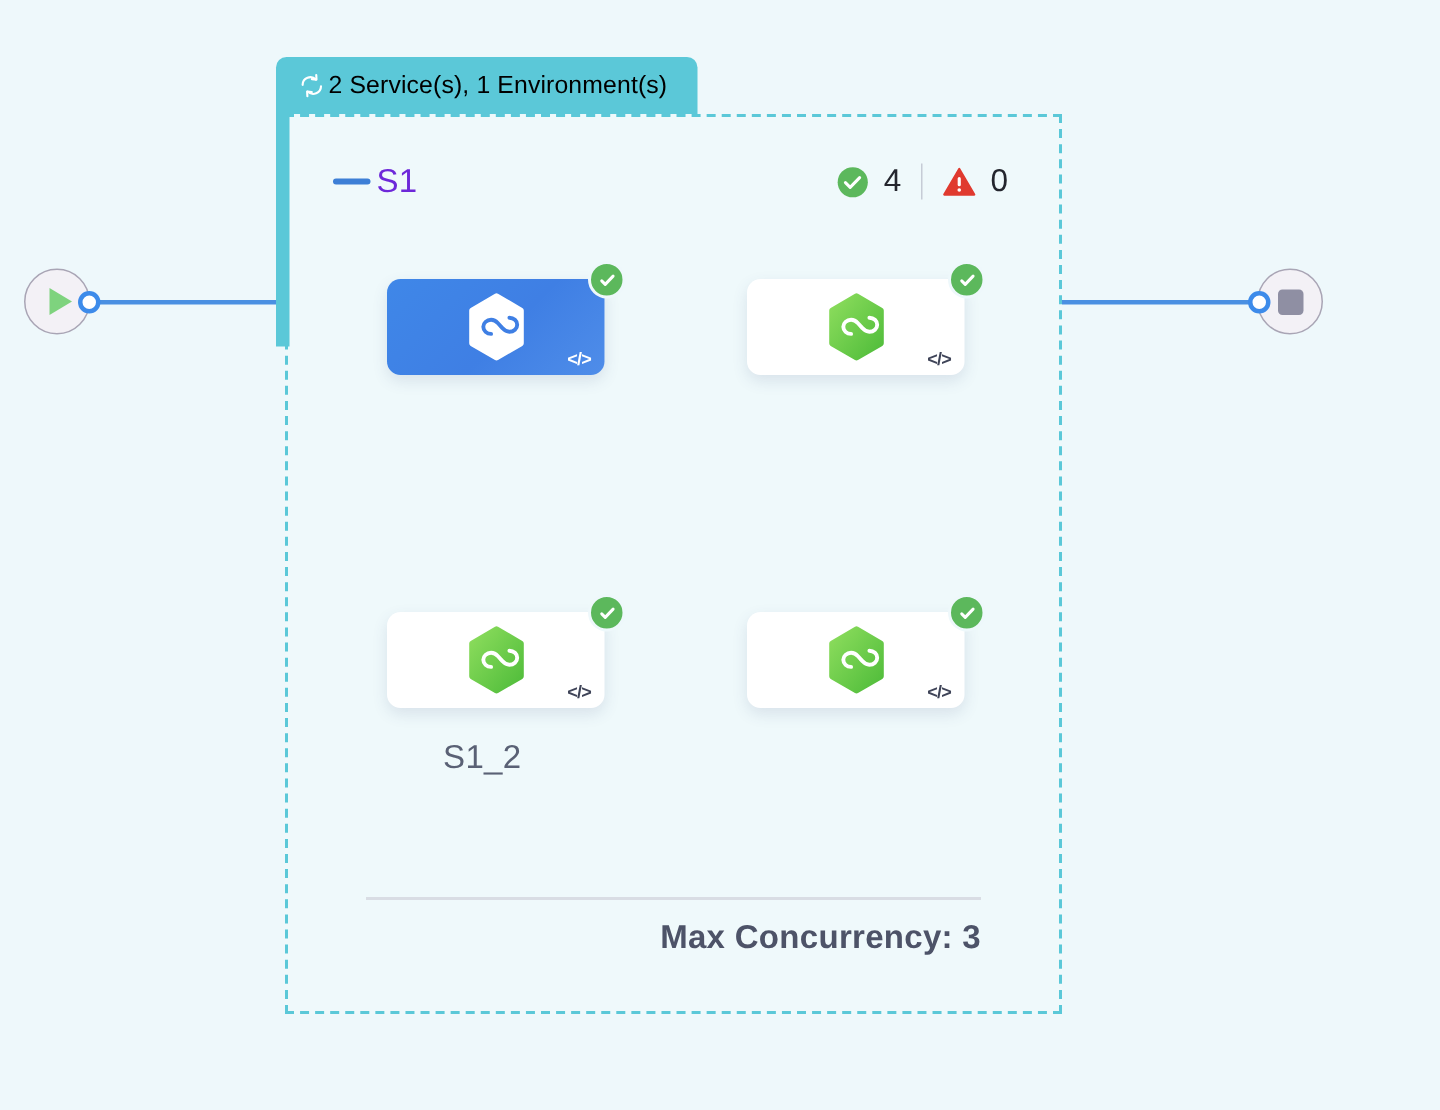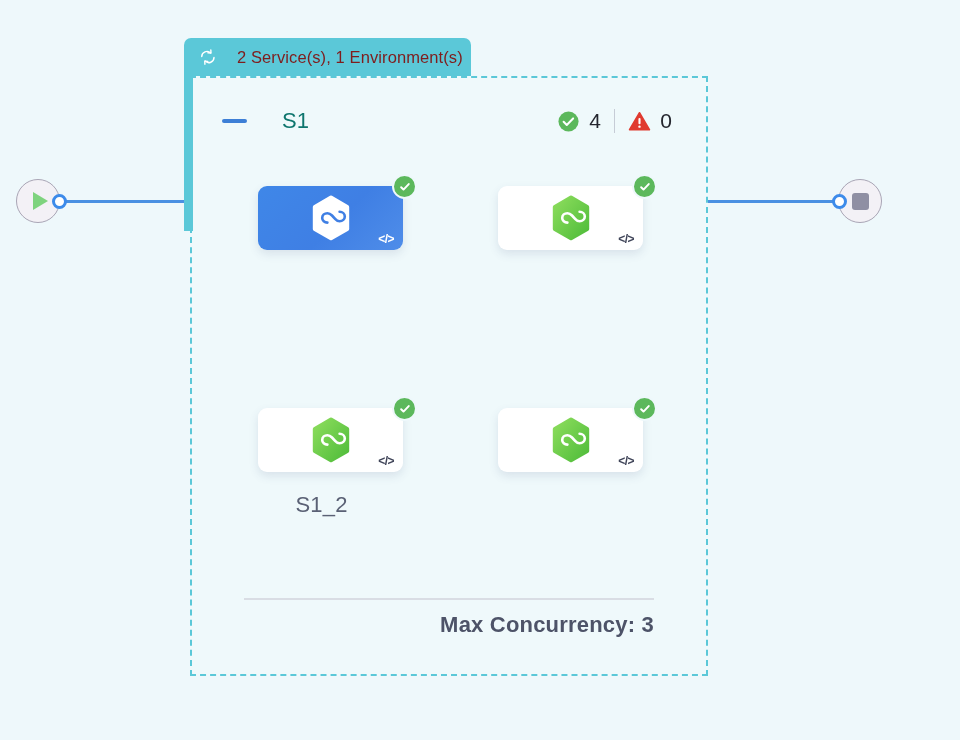--- a/index.html
+++ b/index.html
@@ -89,27 +89,27 @@
     height: 155px;
     background: #5bc8d8;
   }
 
   
   #group-header {
     position: absolute;
     left: 184px;
     top: 38px;
     height: 38px;
-    padding: 0 8px 0 14px;
+    padding: 0 20px 0 14px;
     background: #5bc8d8;
     border-radius: 7px 7px 0 0;
     display: flex;
     align-items: center;
-    gap: 19px;
-    color: #7f1d1d;
+    gap: 1px;
+    color: #000000;
     font-size: 16.5px;
     letter-spacing: 0.1px;
     white-space: nowrap;
   }
   #loop-icon { display: block; }
 
   
   #subgroup-row {
     position: absolute;
     left: 222px;
@@ -120,23 +120,23 @@
     align-items: center;
   }
   #collapse-toggle {
     width: 25px;
     height: 4px;
     border-radius: 2px;
     background: #3d7fd6;
     cursor: pointer;
   }
   #subgroup-label {
-    margin-left: 35px;
+    margin-left: 4px;
     font-size: 22px;
-    color: #0f766e;
+    color: #6d28d9;
     letter-spacing: 0.2px;
   }
 
   #status-cluster {
     margin-left: auto;
     display: flex;
     align-items: center;
     gap: 10px;
   }
   .status-item {

